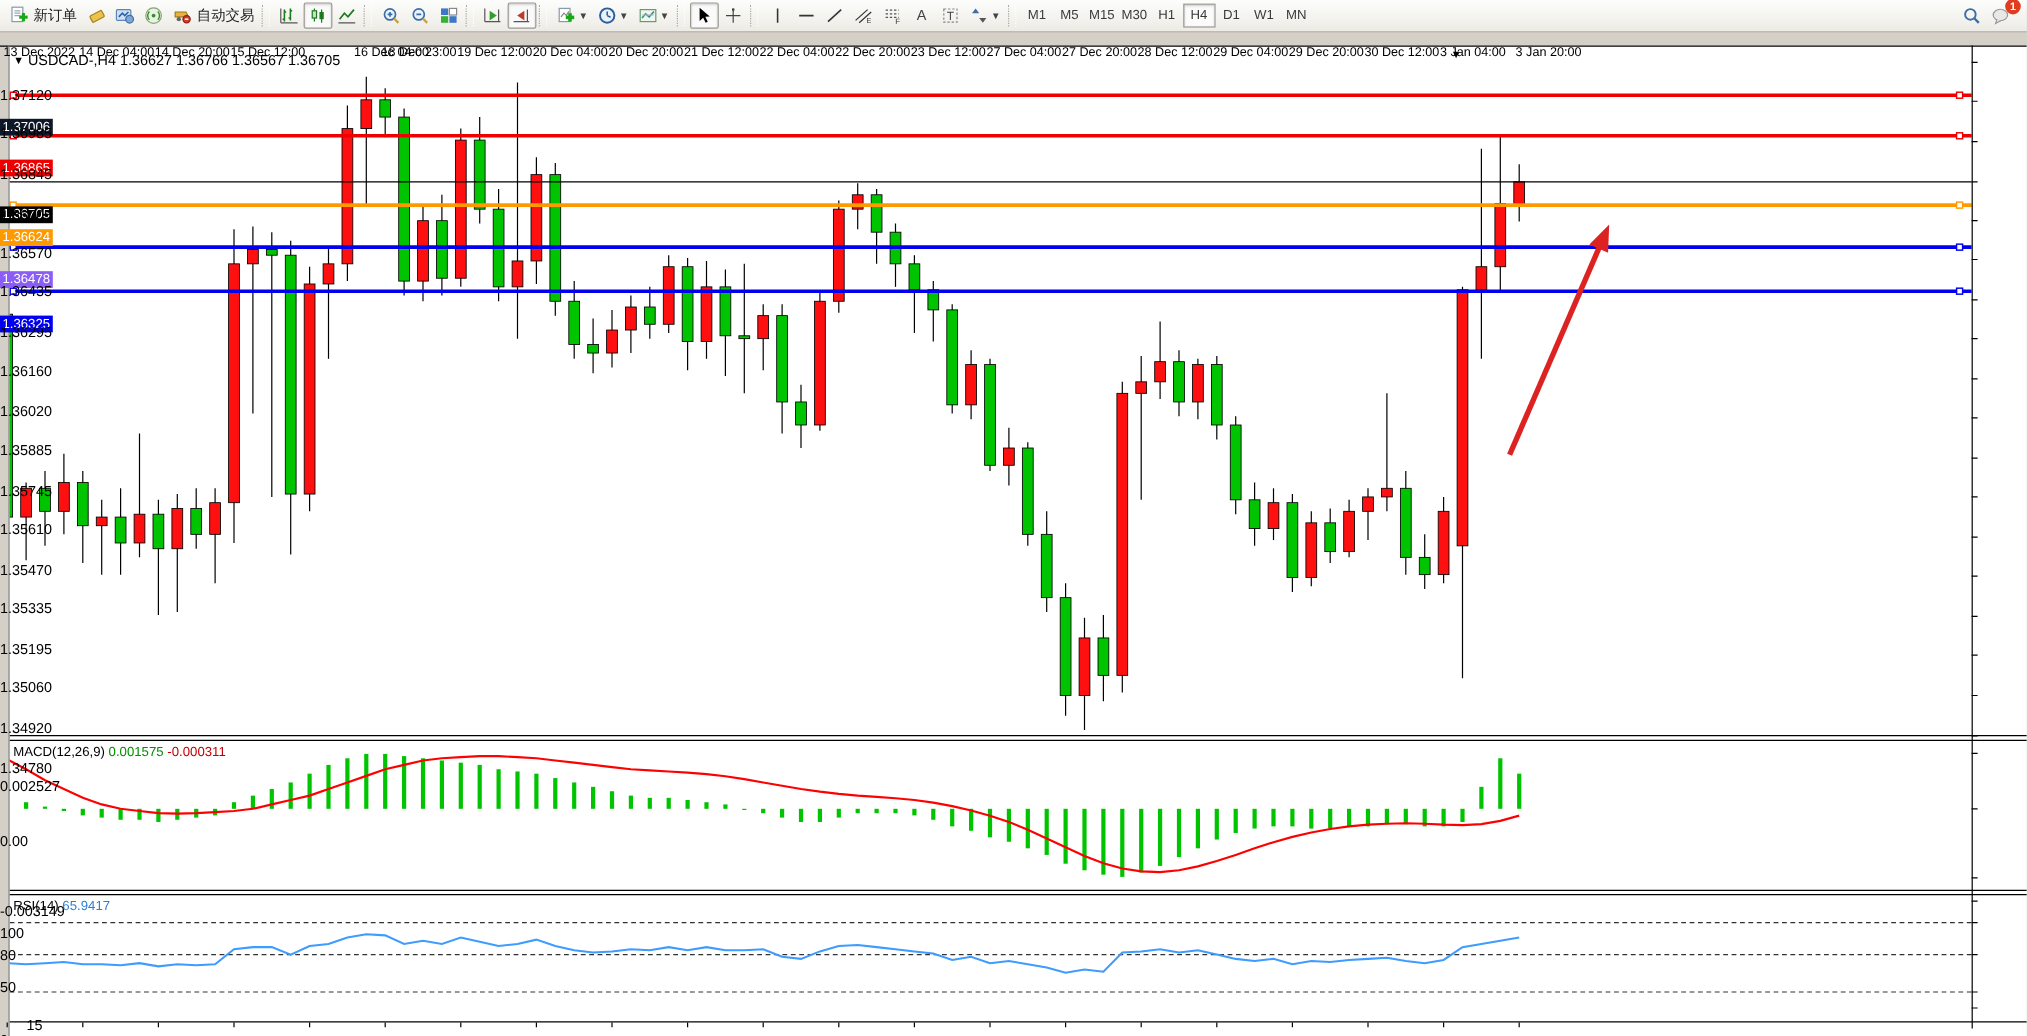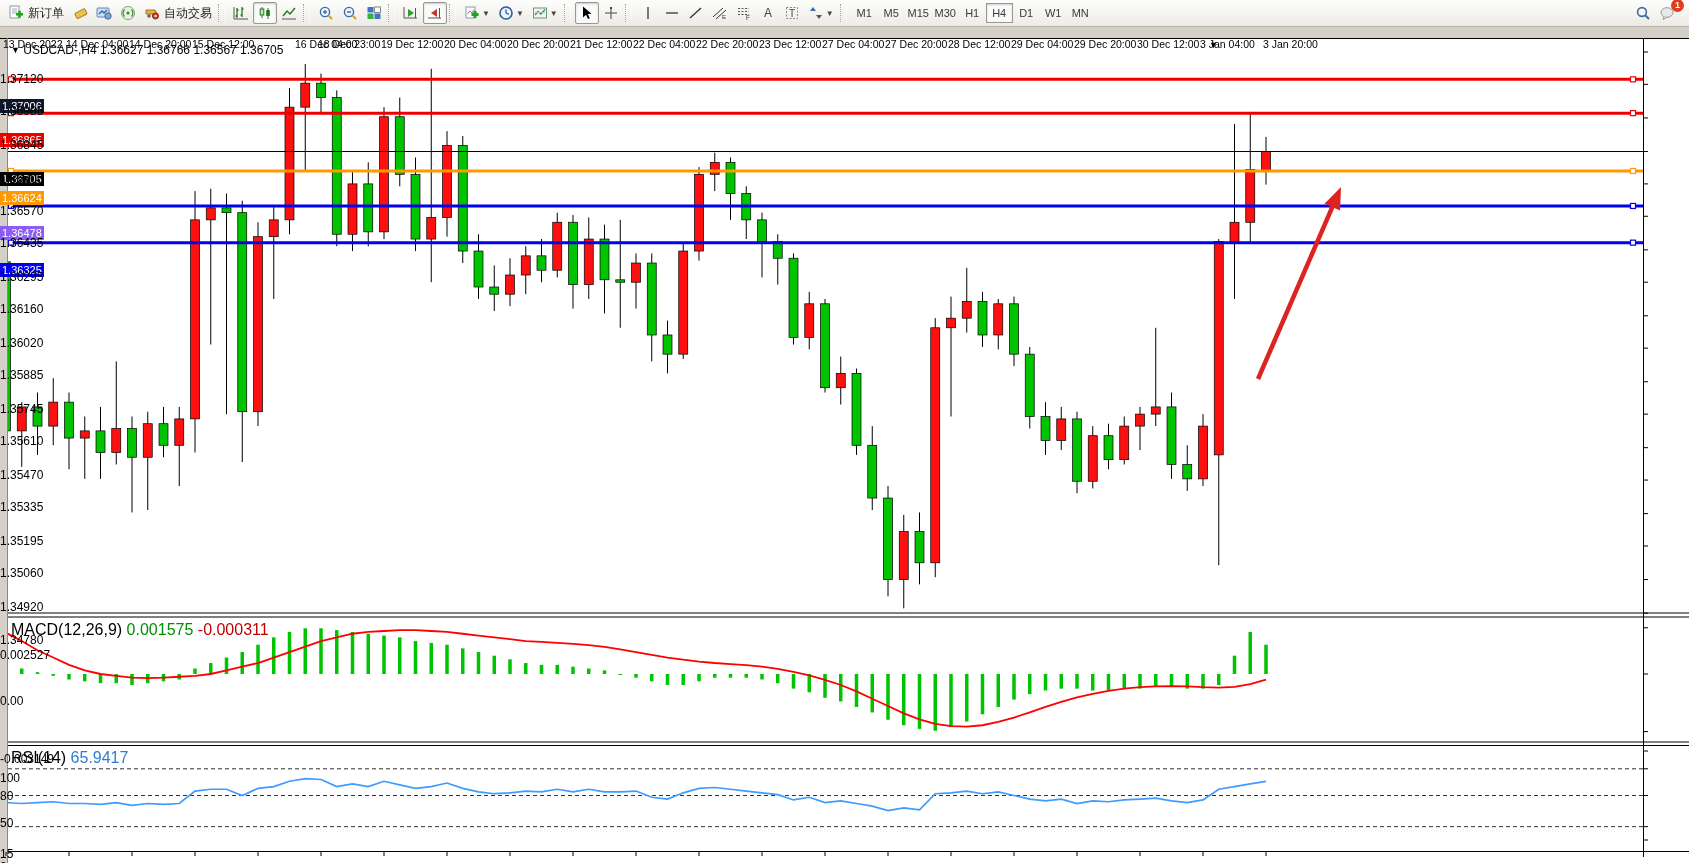--- a/index.html
+++ b/index.html
@@ -18,21 +18,21 @@
     justify-content:center;border:1px solid transparent;box-sizing:border-box;}
   .tf-btn.active{border:1px solid #9a978f;background:#fbfbfb;box-shadow:inset 0 1px 2px rgba(0,0,0,.18);}
   .spacer{flex:1;}
   .badge{position:absolute;top:-4px;right:-6px;background:#e03c1e;color:#fff;border-radius:8px;
     font-size:9px;min-width:13px;height:13px;line-height:13px;text-align:center;font-weight:bold;}
   
   #chart-root{position:absolute;left:0;top:38px;width:1689px;height:836px;background:#d4d0c8;}
   #chart-white{position:absolute;left:8px;top:0;width:1681px;height:830px;background:#ffffff;}
   #plot{position:absolute;left:0;top:-27px;width:1689px;height:863px;}
   .abs{position:absolute;white-space:nowrap;}
-  .pane-label{font-size:16px;color:#000;}
+  .pane-label{font-size:11px;color:#000;}
   .tick-label{font-size:12px;color:#000;left:1649px;height:14px;line-height:14px;}
   .price-badge{left:1644px;width:44px;height:14px;line-height:14px;font-size:11px;color:#fff;
     padding-left:2px;box-sizing:border-box;}
   .time-label{font-size:10.5px;color:#000;top:845px;}
   #chart-header{left:11px;top:5px;font-size:12px;color:#000;}
   #chart-header .tri{font-size:9px;vertical-align:1px;}
   #top-marker{left:1209px;top:2px;font-size:9px;color:#000;}
   .v-green{color:#008e00;} .v-red{color:#c00000;} .v-blue{color:#2e7fd4;}
 </style>
 </head>
@@ -656,21 +656,21 @@
       <div class="abs tick-label" style="left: 0px; top: 495.631px;">1.35195</div>
       <div class="abs tick-label" style="left: 0px; top: 528.005px;">1.35060</div>
       <div class="abs tick-label" style="left: 0px; top: 561.578px;">1.34920</div>
       <div class="abs tick-label" style="left: 0px; top: 595.151px;">1.34780</div>
       <div class="abs tick-label" style="left: 0px; top: 609.756px;">0.002527</div>
       <div class="abs tick-label" style="left: 0px; top: 656px;">0.00</div>
       <div class="abs tick-label" style="left: 0px; top: 713.627px;">-0.003149</div>
       <div class="abs tick-label" style="left: 0px; top: 733px;">100</div>
       <div class="abs tick-label" style="left: 0px; top: 750.8px;">80</div>
       <div class="abs tick-label" style="left: 0px; top: 777.5px;">50</div>
-      <div class="abs tick-label" style="left: 0px; top: 808.65px;">15</div>
+      <div class="abs tick-label" style="left: 0px; top: 808.65px; padding-left: 22px;">15</div>
       <div class="abs tick-label" style="left: 0px; top: 822px;">0</div>
       <div class="abs time-label" style="left: 3px; top: 0px;">13 Dec 2022</div>
       <div class="abs time-label" style="left: 66px; top: 0px;">14 Dec 04:00</div>
       <div class="abs time-label" style="left: 129px; top: 0px;">14 Dec 20:00</div>
       <div class="abs time-label" style="left: 192px; top: 0px;">15 Dec 12:00</div>
       <div class="abs time-label" style="left: 255px; top: 0px; margin-left: 40px;">16 Dec 04:00</div>
       <div class="abs time-label" style="left: 318px; top: 0px; text-align: right;">18 Dec 23:00</div>
       <div class="abs time-label" style="left: 381px; top: 0px;">19 Dec 12:00</div>
       <div class="abs time-label" style="left: 444px; top: 0px;">20 Dec 04:00</div>
       <div class="abs time-label" style="left: 507px; top: 0px;">20 Dec 20:00</div>

